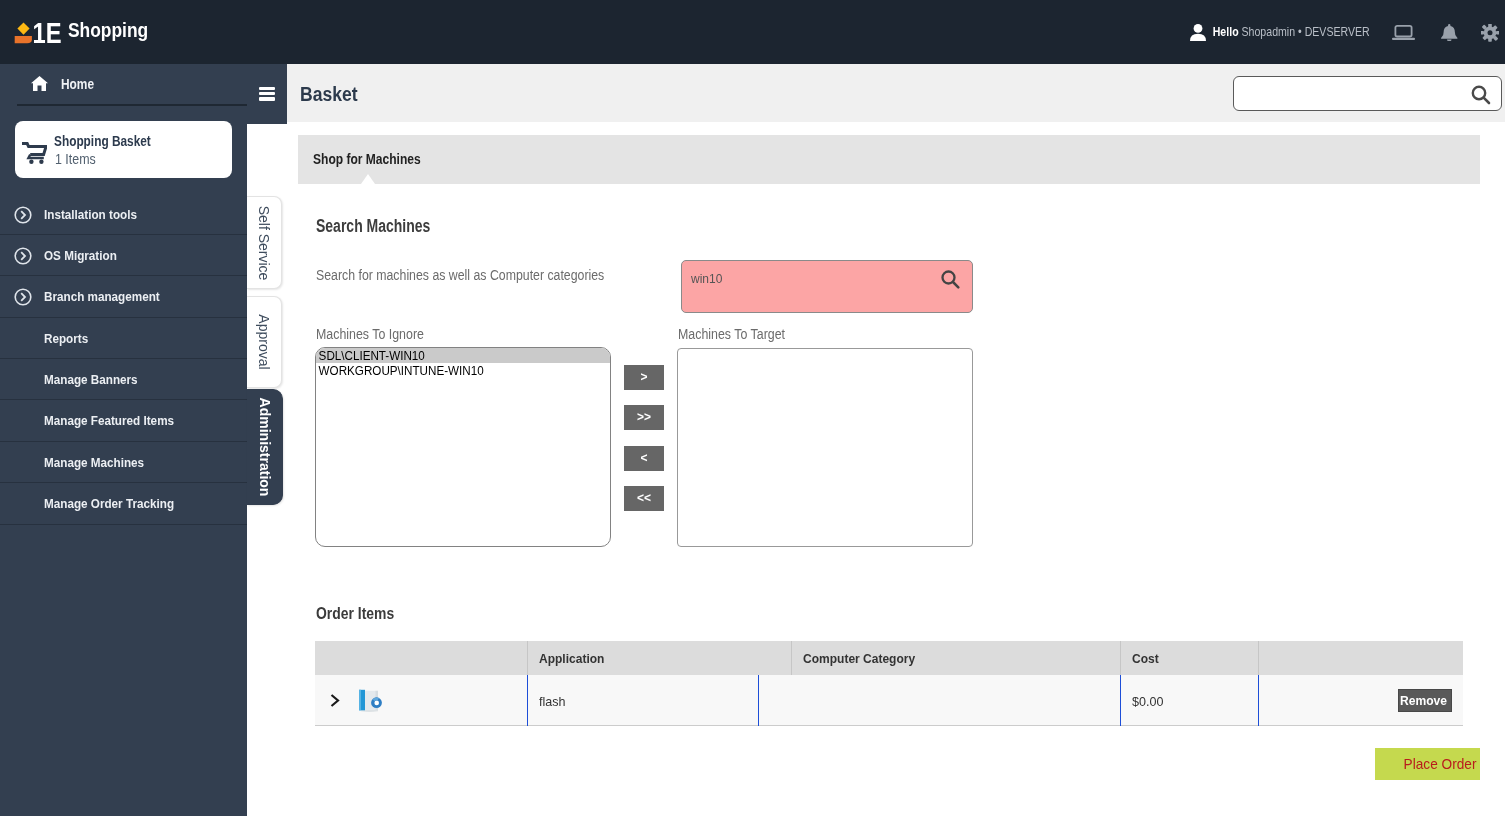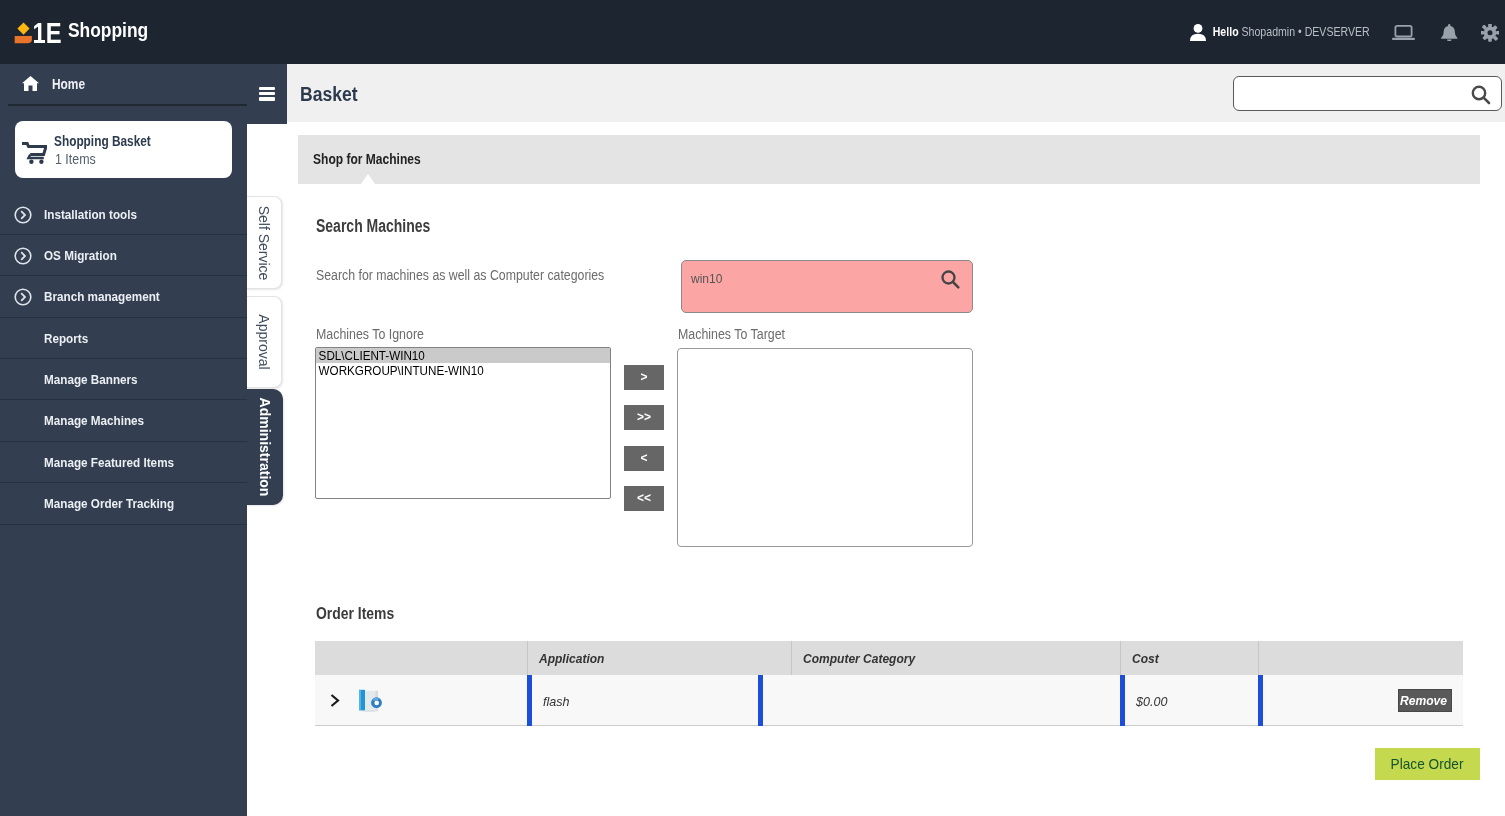--- a/index.html
+++ b/index.html
@@ -7,21 +7,21 @@
 .abs { position:absolute; }
 
 
 #topbar { position:absolute; left:0; top:0; width:1505px; height:81px; background:#1c2530; border-bottom:1px solid #131927;padding-left:28px; }
 #brand { position:absolute; left:68px; top:19px; color:#fff; font-size:20px; font-weight:700; transform:scaleX(0.87); transform-origin:0 50%; }
 #usertext { position:absolute; right:135px; top:23.5px; font-size:13.4px; color:#b9bfc7; white-space:nowrap; transform:scaleX(0.79); transform-origin:100% 50%; }
 #usertext b { color:#fff; font-weight:700; }
 
 
 #sidebar { position:absolute; left:0; top:64px; width:247px; height:752px; background:#333f50; }
-#homerow { position:absolute; left:8px; top:0; width:247px; height:42px; border-bottom:2px solid #1f2833; }
+#homerow { position:absolute; left:17px; top:0; width:247px; height:42px; border-bottom:2px solid #1f2833; }
 #homerow .txt { position:absolute; left:44px; top:12px; color:#f0f2f5; font-size:14px; font-weight:700; transform:scaleX(0.85); transform-origin:0 0; }
 #basketcard { position:absolute; left:15px; top:57px; width:217px; height:57px; background:#fff; border-radius:8px; }
 #basketcard .t1 { position:absolute; left:39px; top:11px; font-size:15px; font-weight:700; color:#2c3a4d; transform:scaleX(0.79); transform-origin:0 0; }
 #basketcard .t2 { position:absolute; left:40px; top:31px; font-size:13.8px; color:#52606f; transform:scaleX(0.9); transform-origin:0 0; }
 #menu { position:absolute; left:0; top:129.5px; width:247px; }
 .mitem { position:relative; width:247px; height:41.4px; border-bottom:1px solid #27313f; }
 .mitem .txt { position:absolute; left:44px; top:13px; color:#eceff3; font-size:13px; font-weight:700; white-space:nowrap; transform:scaleX(0.9); transform-origin:0 0; }
 .mitem svg { position:absolute; left:14px; top:12px; }
 
 
@@ -43,39 +43,39 @@
 #content { position:absolute; left:247px; top:123px; width:1258px; height:693px; background:#fff; }
 #striptab { position:absolute; left:51px; top:12px; width:1182px; height:49px; background:#e4e4e4; }
 #striptab .lbl { position:absolute; left:15px; top:16px; font-size:14px; font-weight:700; color:#222; transform:scaleX(0.86); transform-origin:0 0; }
 #striptab .notch { position:absolute; left:63px; bottom:0; width:0; height:0; border-left:7px solid transparent; border-right:7px solid transparent; border-bottom:10px solid #fff; }
 #h-search { position:absolute; left:69px; top:93px; font-size:17.5px; font-weight:700; color:#3d3d3d; transform:scaleX(0.8); transform-origin:0 0; }
 #lbl-search { position:absolute; left:69px; top:143.5px; font-size:14px; color:#6b6b6b; transform:scaleX(0.88); transform-origin:0 0; }
 #inp-search { position:absolute; left:434px; top:137px; width:292px; height:53px; background:#fca5a5; border:1px solid #8a8a8a; border-radius:5px; }
 #inp-search .val { position:absolute; left:9px; top:10px; font-size:13.5px; color:#555; transform:scaleX(0.89); transform-origin:0 0; }
 #lbl-ignore { position:absolute; left:69px; top:203px; font-size:14px; color:#6b6b6b; transform:scaleX(0.885); transform-origin:0 0; }
 #lbl-target { position:absolute; left:431px; top:203px; font-size:14px; color:#6b6b6b; transform:scaleX(0.885); transform-origin:0 0; }
-#sel-ignore { position:absolute; left:68px; top:224px; width:296px; height:152px; background:#fff; border:1px solid #828282; border-radius:2px; overflow:hidden; }
+#sel-ignore { position:absolute; left:68px; top:224px; width:296px; height:200px; background:#fff; border:1px solid #828282; border-radius:10px; overflow:hidden; }
 #sel-ignore .optrow { width:100%; line-height:13.5px; }
 #sel-ignore .optrow span { display:inline-block; font-size:13.4px; color:#000; padding-left:3px; white-space:nowrap; transform:scaleX(0.87); transform-origin:0 50%; }
 #sel-ignore .optbg { background:#cacaca; }
 #box-target { position:absolute; left:430px; top:224.5px; width:296px; height:199px; background:#fff; border:1px solid #999; border-radius:4px; }
 .xfer { position:absolute; left:377px; width:40px; height:25px; background:#666; color:#fff; font-size:12px; font-weight:700; text-align:center; line-height:25px; }
 
 #h-order { position:absolute; left:69px; top:481.5px; font-size:16px; font-weight:700; color:#3b3b3b; transform:scaleX(0.87); transform-origin:0 0; }
-#ordertable { position:absolute; left:68px; top:518px; width:1148px;font-style:italic; }
+#ordertable { position:absolute; left:68px; top:518px; width:1148px; }
 #othead { position:relative; height:34px; background:#dcdcdc; }
 #othead .cell { position:absolute; top:0; height:34px; border-left:1px solid #c6c6c6; line-height:34px; padding-left:11px; }
 #othead .cell span { display:inline-block; font-size:13.5px; font-weight:700; color:#333; transform:scaleX(0.89); transform-origin:0 50%; }
 #otrow { position:relative; height:51px; background:#f8f8f8; border-bottom:1px solid #ccc; }
-#otrow .cell { position:absolute; top:0; height:51px; line-height:51px; padding-left:11px; border-left:5px solid #1d4ed8; }
+#otrow .cell { position:absolute; top:0; height:51px; line-height:51px; padding-left:11px; border-left:1px solid #1d4ed8; }
 #otrow .cell.first { border-left:none; }
 #otrow .cell span { display:inline-block; font-size:13.5px; color:#333; transform:scaleX(0.93); transform-origin:0 50%; }
 #btn-remove { position:absolute; right:11px; top:14px; width:54px; height:23px; background:#595959; border:1px solid #484848; color:#fff; font-size:13px; font-weight:700; text-align:center; line-height:21px; }
 #btn-remove span { display:inline-block; transform:scaleX(0.87); transform-origin:50% 50%; color:#fff !important; font-size:13px !important; }
-#btn-place { position:absolute; left:1128px; top:625px; width:105px; height:32px; background:#c5d94e; color:#14532d; font-size:15px; text-align:center; line-height:32px; }
+#btn-place { position:absolute; left:1128px; top:625px; width:105px; height:32px; background:#c5d94e; color:#b91c1c; font-size:15px; text-align:right; line-height:32px; }
 #btn-place span { display:inline-block; transform:scaleX(0.91); transform-origin:50% 50%; }
 </style>
 </head>
 <body>
 
 <div id="topbar">
   <svg class="abs" style="left:14px; top:15px;" width="52" height="32" viewBox="0 0 52 32">
     <polygon points="9.5,7.5 15.6,13.6 9.5,19.8 3.4,13.6" fill="#fdb813"></polygon>
     <path d="M0.7,21 L17.9,21 L17.9,24.5 Q17.9,28.3 13.2,28.3 L0.7,28.3 Z" fill="#e8732a"></path>
     <text x="18.5" y="28.3" font-family="Liberation Sans" font-size="29.5" font-weight="700" fill="#fff" textLength="29" lengthAdjust="spacingAndGlyphs">1E</text>
@@ -153,24 +153,24 @@
         </svg>
       <div class="txt">Branch management</div>
     </div>
     <div class="mitem">
         <div class="txt">Reports</div>
       </div>
     <div class="mitem">
         <div class="txt">Manage Banners</div>
       </div>
     <div class="mitem">
+        <div class="txt">Manage Featured Items</div>
+      </div>
+    <div class="mitem">
         <div class="txt">Manage Machines</div>
-      </div>
-    <div class="mitem">
-        <div class="txt">Manage Featured Items</div>
       </div>
     <div class="mitem">
         <div class="txt">Manage Order Tracking</div>
       </div>
   </div>
 </div>
 
 <div id="hamstrip">
   <div class="bar" style="top:23px;"></div>
   <div class="bar" style="top:28.2px;"></div>

